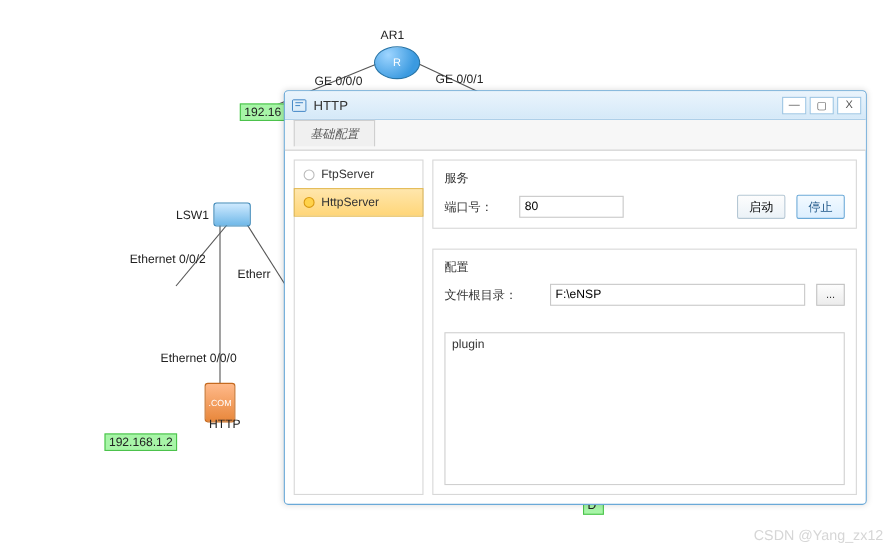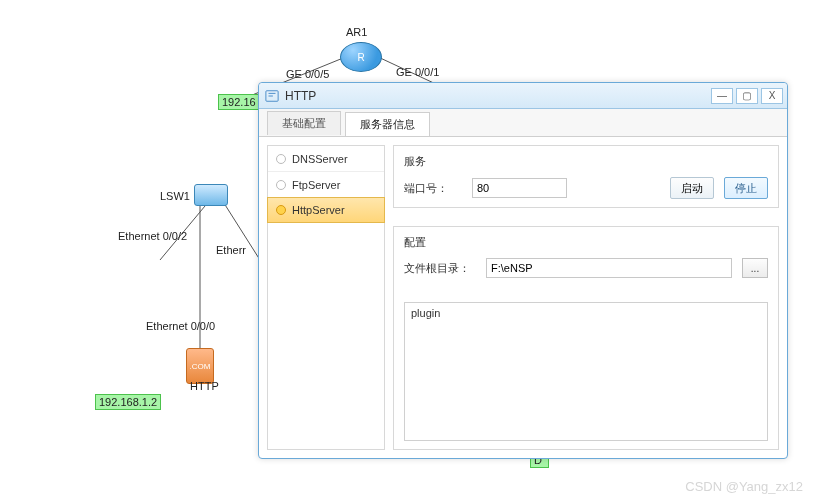--- a/index.html
+++ b/index.html
@@ -84,24 +84,25 @@
     border: 1px solid #9cc5e4;
     background: #fff;
     margin-left: 3px;
     display: flex; align-items: center; justify-content: center;
     font-size: 10px; color: #555;
     cursor: pointer;
   }
   #tabbar {
     height: 28px;
     border-bottom: 1px solid #cfcfcf;
-    display: flex; align-items: center;
+    display: flex; align-items: flex-start;
     padding-left: 8px;
-    gap: 5px;
+    gap: 16px;
     background: #f7f7f7;
+    font-style: italic;
   }
   .tab {
     height: 24px;
     padding: 0 14px;
     border: 1px solid #cfcfcf;
     border-bottom: none;
     background: #f0f0f0;
     font-size: 11px;
     display: flex; align-items: center;
     margin-right: -1px;
@@ -214,21 +215,21 @@
 <svg id="topo" width="813" height="500">
   <line x1="348" y1="56" x2="240" y2="100" stroke="#555"></line>
   <line x1="376" y1="56" x2="470" y2="100" stroke="#555"></line>
   <line x1="210" y1="200" x2="160" y2="260" stroke="#555"></line>
   <line x1="222" y1="200" x2="260" y2="260" stroke="#555"></line>
   <line x1="200" y1="205" x2="200" y2="350" stroke="#555"></line>
 </svg>
 
 <div class="router" style="left:340px; top:42px">R</div>
 <div class="dev-label" style="left:346px; top:26px">AR1</div>
-<div class="dev-label" style="left:286px; top:68px">GE 0/0/5</div>
+<div class="dev-label" style="left:286px; top:68px">GE 0/0/0</div>
 <div class="dev-label" style="left:396px; top:66px">GE 0/0/1</div>
 <div class="ip-tag" style="left:218px; top:94px">192.16</div>
 
 <div class="switch" style="left:194px; top:184px"></div>
 <div class="dev-label" style="left:160px; top:190px">LSW1</div>
 <div class="dev-label" style="left:118px; top:230px">Ethernet 0/0/2</div>
 <div class="dev-label" style="left:216px; top:244px">Etherr</div>
 
 <div class="dev-label" style="left:146px; top:320px">Ethernet 0/0/0</div>
 <div class="server" style="left:186px; top:348px">.COM</div>
@@ -248,29 +249,24 @@
     </svg>
     <span class="title">HTTP</span>
     <span class="spacer"></span>
     <div class="winbtn">—</div>
     <div class="winbtn">▢</div>
     <div class="winbtn">X</div>
   </div>
 
   <div id="tabbar">
     <div class="tab">基础配置</div>
-    <div class="tab active">服务器信息</div>
   </div>
 
   <div id="body">
     <div id="sidebar">
-      <div class="srv-item">
-        <span class="dot"></span>
-        <span>DNSServer</span>
-      </div>
       <div class="srv-item">
         <span class="dot"></span>
         <span>FtpServer</span>
       </div>
       <div class="srv-item selected">
         <span class="dot"></span>
         <span>HttpServer</span>
       </div>
     </div>
 
@@ -283,21 +279,21 @@
           <span style="flex:1"></span>
           <button class="btn">启动</button>
           <button class="btn primary">停止</button>
         </div>
       </div>
 
       <div class="panel" id="filepanel">
         <div class="panel-title">配置</div>
         <div class="row">
           <span class="lbl" style="min-width:72px">文件根目录：</span>
-          <input class="txt" style="flex: 1 1 0%;" value="F:\eNSP">
+          <input class="txt" style="flex: 1 1 0%; margin-left: 14px;" value="F:\eNSP">
           <div class="browse-btn">...</div>
         </div>
         <div id="filelist">
           <div>plugin</div>
         </div>
       </div>
     </div>
   </div>
 </div>
 

